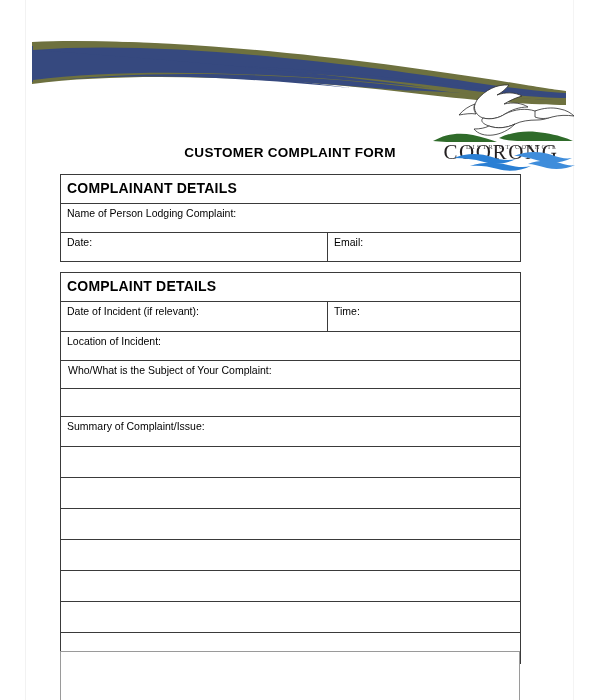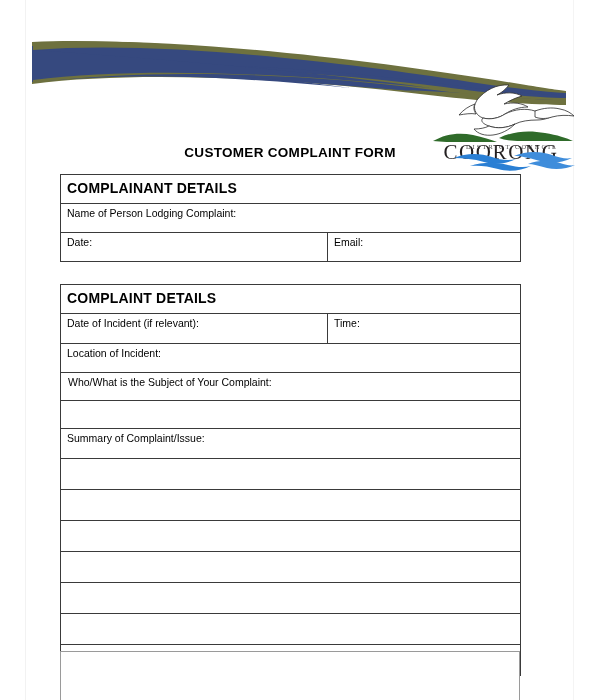--- a/index.html
+++ b/index.html
@@ -81,21 +81,21 @@
   .section-head td {
     font-weight: bold;
     font-size: 14px;
     letter-spacing: 0.2px;
     padding-top: 5px;
     padding-bottom: 5px;
   }
   .cell-blank { }
 
   #table-complainant { top: 174px; }
-  #table-complaint   { top: 284px; }
+  #table-complaint   { top: 272px; }
 
   
   #table-partial {
     position: absolute;
     left: 60px;
     top: 651px;
     width: 460px;
     height: 49px;
     border: 1px solid #9a9a9a;
     border-bottom: none;

